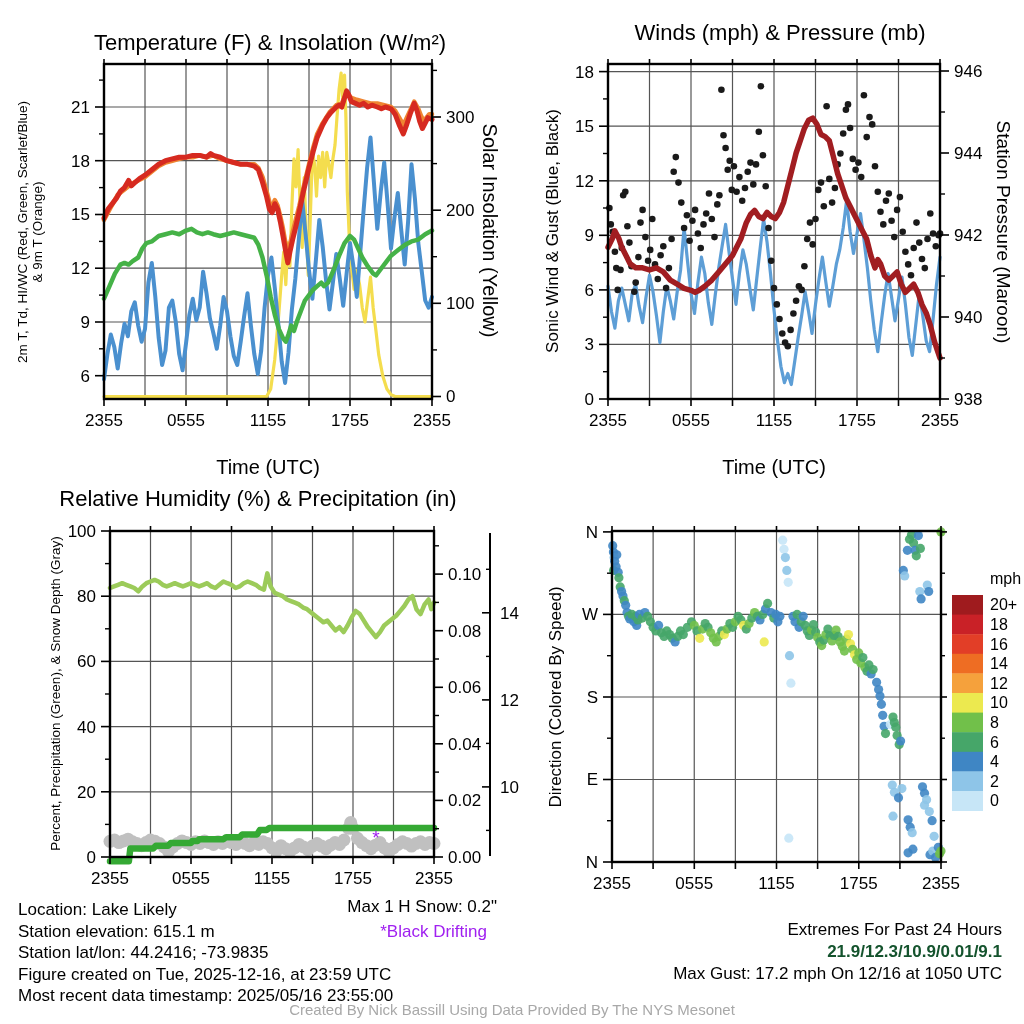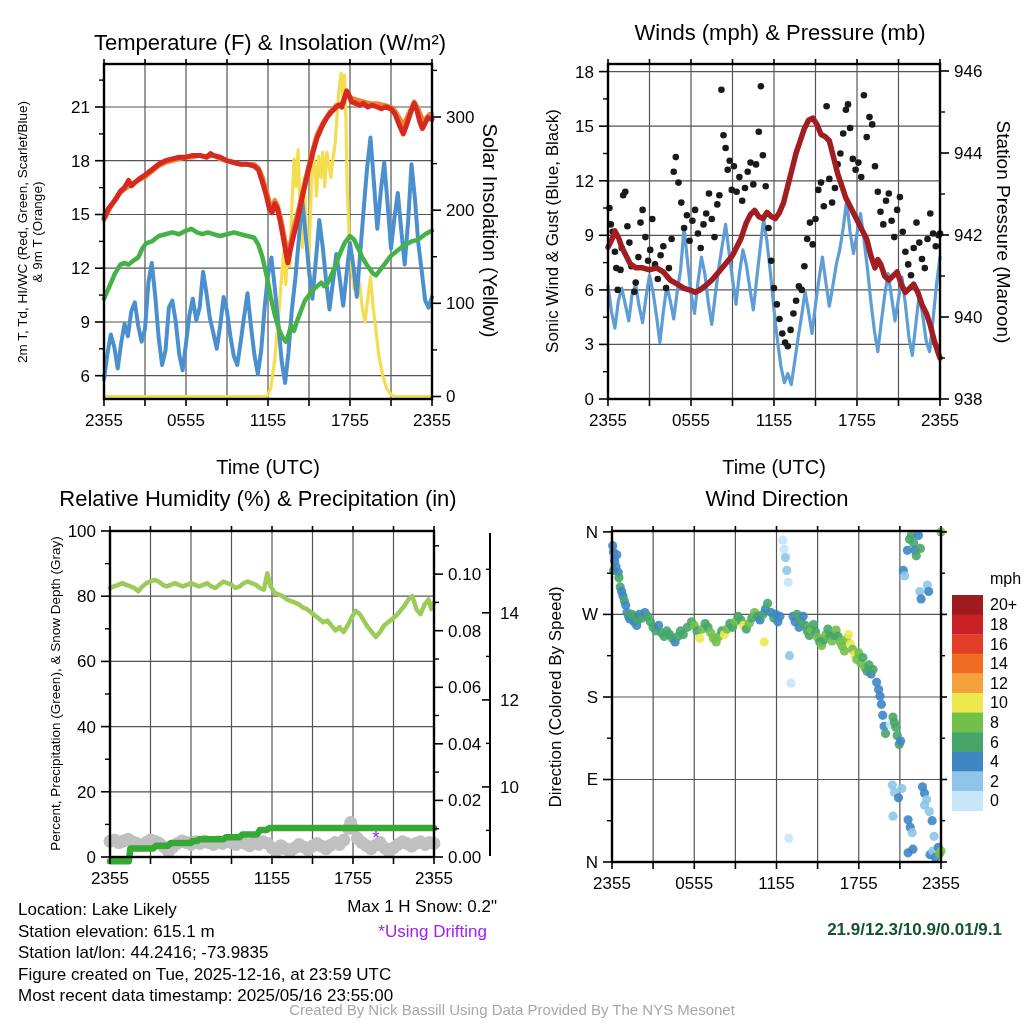--- a/index.html
+++ b/index.html
@@ -723,21 +723,20 @@
         <rect x="952" y="771.4" width="31" height="20" fill="#8ec5e8"></rect>
         <text x="990" y="786.6999999999999" text-anchor="start" font-size="16" fill="#000">2</text>
         <rect x="952" y="791.0" width="31" height="20" fill="#c7e6f7"></rect>
         <text x="990" y="806.3" text-anchor="start" font-size="16" fill="#000">0</text>
       </g>
     </svg>
 
   <div class="ov ctr title" style="left:560px;top:20px;width:440px;">Winds (mph) &amp; Pressure (mb)</div>
   <div class="ov ctr title" style="left:30px;top:30px;width:480px;">Temperature (F) &amp; Insolation (W/m²)</div>
   <div class="ov ctr title" style="left:8px;top:486px;width:500px;">Relative Humidity (%) &amp; Precipitation (in)</div>
-  <div class="ov ctr title" style="left:612px;top:486px;width:330px;">Wind Direction</div>
 
   <div class="ov ctr timelab" style="left:104px;top:436px;width:328px;">Time (UTC)</div>
   <div class="ov ctr timelab" style="left:608px;top:436px;width:332px;">Time (UTC)</div>
 
   <div class="ov rotl small-ylab" style="left:-210px;top:217px;width:480px;">
     <div>2m T, Td, HI/WC (Red, Green, Scarlet/Blue)</div>
     <div>&amp; 9m T (Orange)</div>
   </div>
   <div class="ov rotr big-ylab" style="left:339px;top:219px;width:300px;">Solar Insolation (Yellow)</div>
   <div class="ov rotl med-ylab" style="left:383px;top:221px;width:340px;">Sonic Wind &amp; Gust (Blue, Black)</div>
@@ -747,20 +746,22 @@
 
   <div class="ov info" style="left:18px;top:899px;">
     <div>Location: Lake Likely</div>
     <div>Station elevation: 615.1 m</div>
     <div>Station lat/lon: 44.2416; -73.9835</div>
     <div>Figure created on Tue, 2025-12-16, at 23:59 UTC</div>
     <div>Most recent data timestamp: 2025/05/16 23:55:00</div>
   </div>
 
   <div class="ov note" style="left:300px;top:897px;width:197px;text-align:right;">Max 1 H Snow: 0.2"</div>
-  <div class="ov note drift" style="left:300px;top:922px;width:187px;text-align:right;">*Using Drifting</div>
+  <div class="ov note drift" style="left:300px;top:922px;width:187px;text-align:right;">*Black Drifting</div>
 
   <div class="ov extr" style="left:520px;top:919px;width:482px;">
+    <div>Extremes For Past 24 Hours</div>
     <div class="extr-red">21.9/12.3/10.9/0.01/9.1</div>
+    <div>Max Gust: 17.2 mph On 12/16 at 1050 UTC</div>
   </div>
 
   <div class="ov footer" style="left:0;top:1001px;width:1024px;">Created By Nick Bassill Using Data Provided By The NYS Mesonet</div>
 </div>
 
 </body></html>

